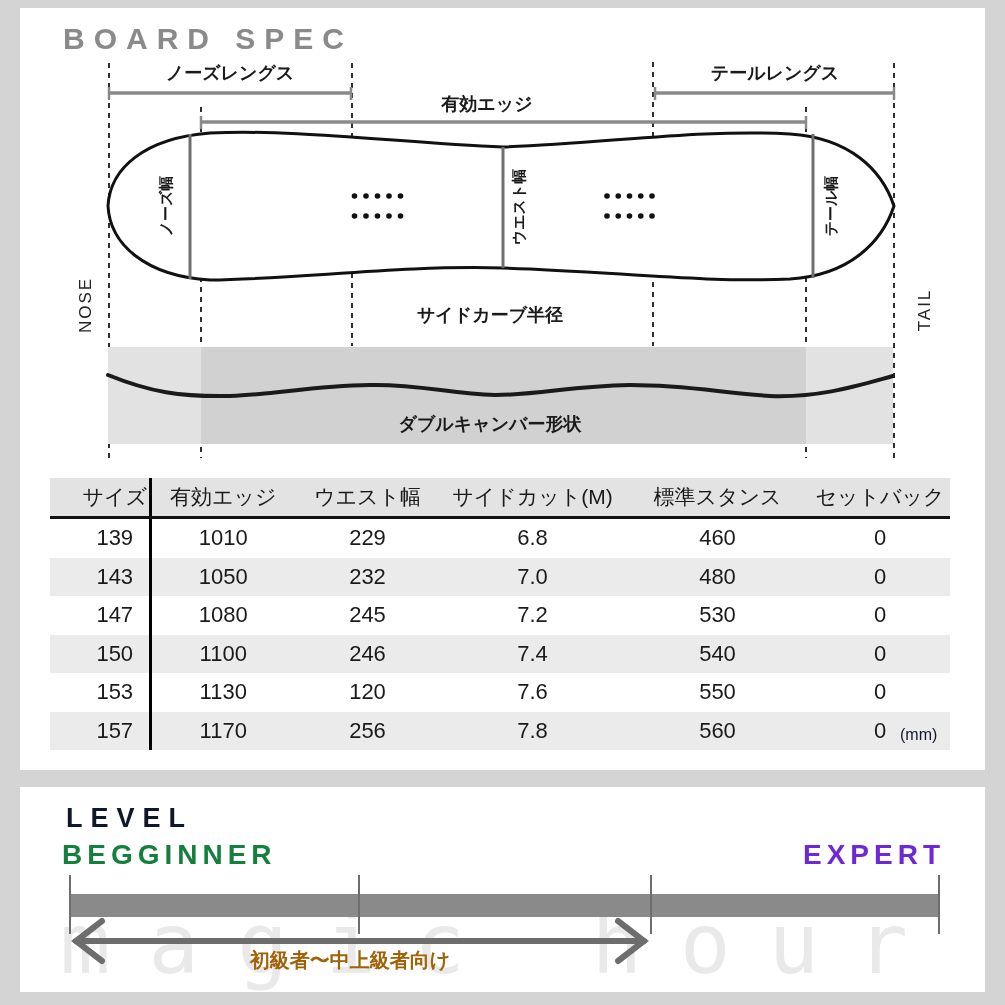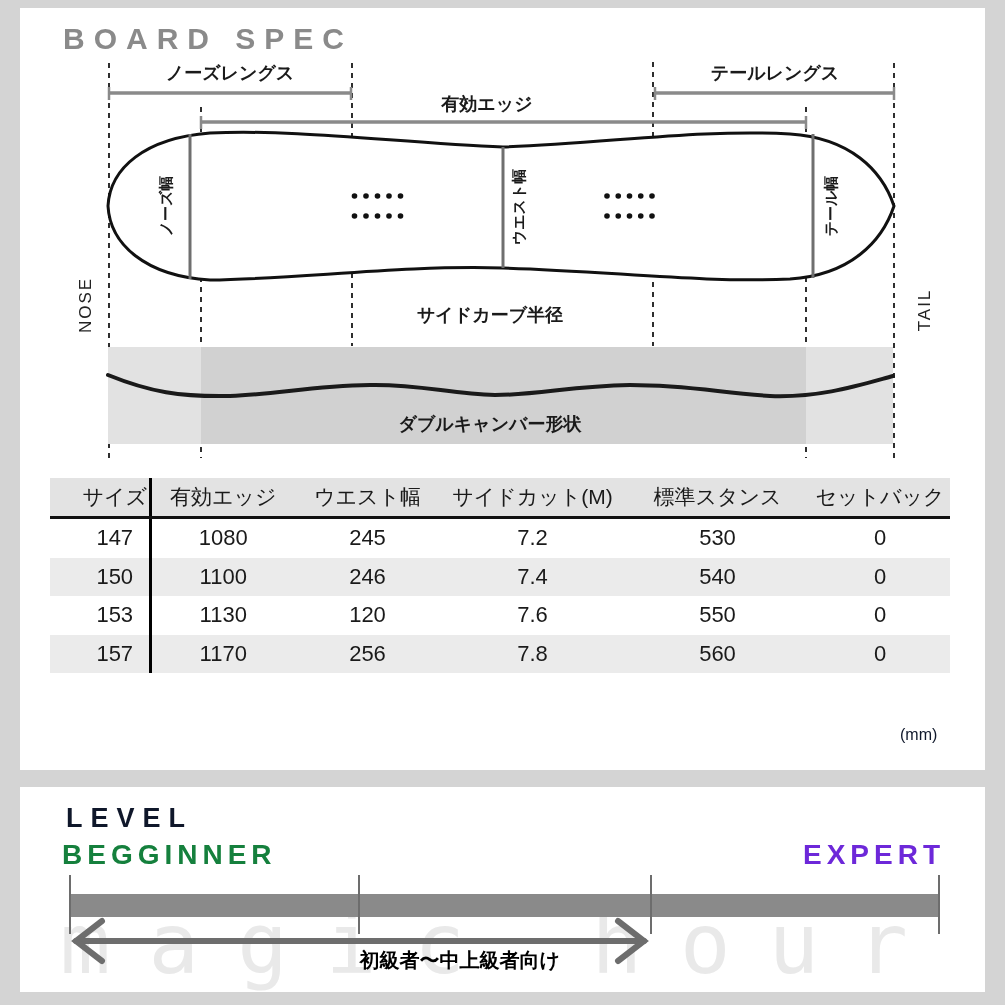--- a/index.html
+++ b/index.html
@@ -32,22 +32,22 @@
   .level-title{position:absolute;left:46px;top:16px;margin:0;
     font-size:27px;font-weight:bold;letter-spacing:8px;color:#0f172a;}
   .level-beginner{position:absolute;left:42px;top:52px;
     font-size:28px;font-weight:bold;letter-spacing:5px;}
   .level-expert{position:absolute;right:40px;top:52px;
     font-size:28px;font-weight:bold;letter-spacing:5px;}
   .level-bar{position:absolute;left:50px;top:107px;width:869px;height:23px;background:#8a8a8a;}
   .level-tick{position:absolute;top:88px;width:2px;height:59px;background:#6d6d6d;}
   .tick-0{left:49px;} .tick-1{left:338px;} .tick-2{left:630px;} .tick-3{left:918px;}
   .range-arrow{position:absolute;left:40px;top:128px;}
-  .range-label{position:absolute;left:120px;top:160px;width:420px;text-align:right;
-    font-size:20px;font-weight:600;color:#000000;}
+  .range-label{position:absolute;left:120px;top:160px;width:420px;text-align:center;
+    font-size:20px;font-weight:600;color:#a16207;}
 </style>
 </head>
 <body>
 
 <div class="page">
 
   <section class="panel panel-top">
     <h1 class="spec-title">BOARD SPEC</h1>
 
     <svg class="diagram" width="965" height="470" viewBox="0 0 965 470">
@@ -148,20 +148,36 @@
           <th class="col-size">サイズ</th>
           <th>有効エッジ</th>
           <th>ウエスト幅</th>
           <th>サイドカット(M)</th>
           <th>標準スタンス</th>
           <th>セットバック</th>
         </tr>
       </thead>
       <tbody>
         <tr>
+          <td class="col-size">139</td>
+          <td>1010</td>
+          <td>229</td>
+          <td>6.8</td>
+          <td>460</td>
+          <td>0</td>
+        </tr>
+        <tr>
+          <td class="col-size">143</td>
+          <td>1050</td>
+          <td>232</td>
+          <td>7.0</td>
+          <td>480</td>
+          <td>0</td>
+        </tr>
+        <tr>
           <td class="col-size">147</td>
           <td>1080</td>
           <td>245</td>
           <td>7.2</td>
           <td>530</td>
           <td>0</td>
         </tr>
         <tr>
           <td class="col-size">150</td>
           <td>1100</td>

